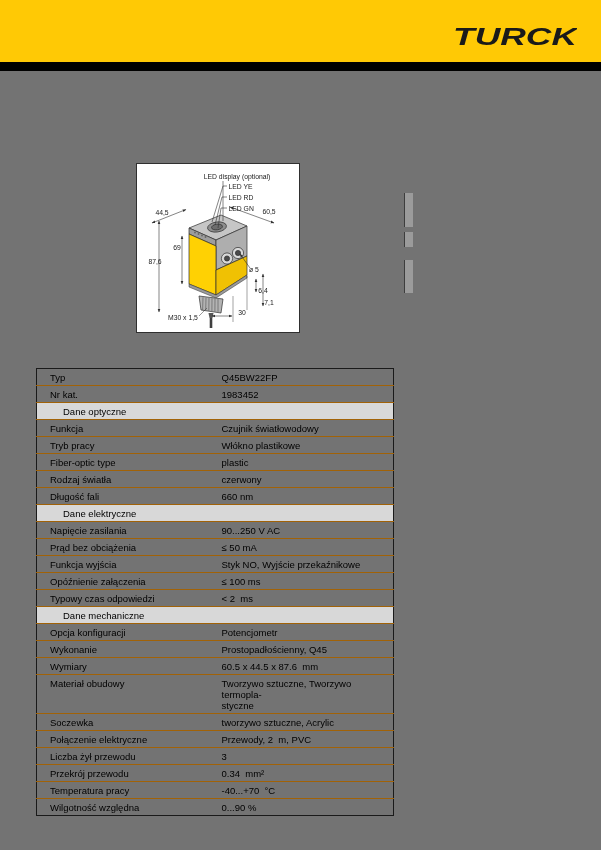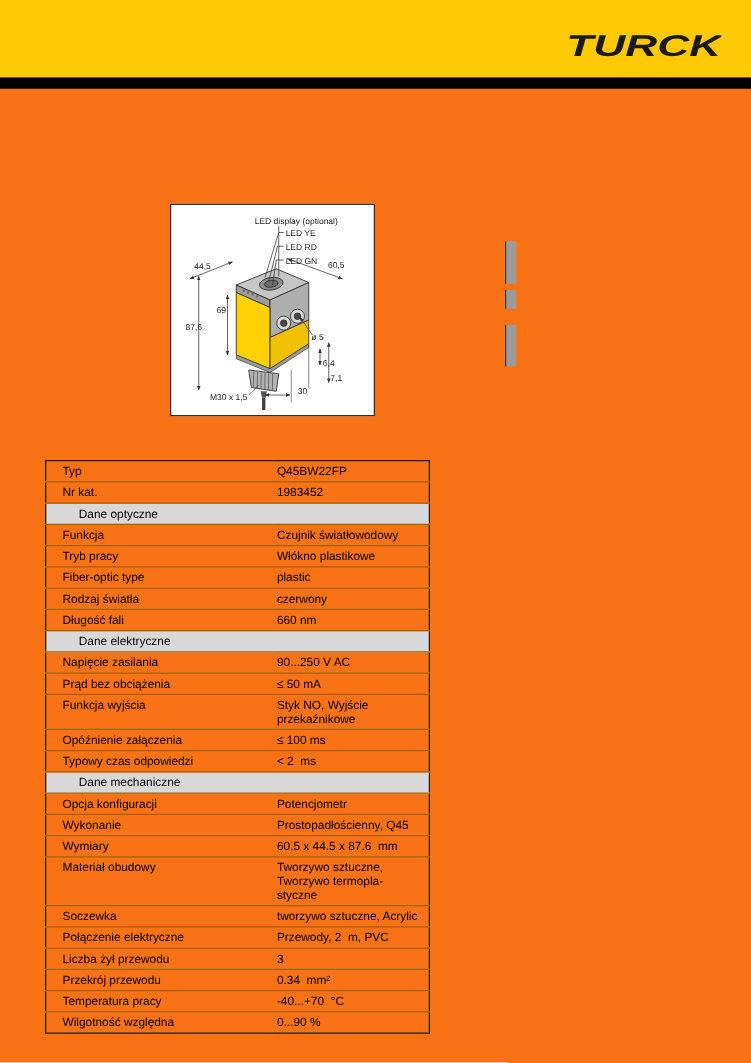--- a/index.html
+++ b/index.html
@@ -1,36 +1,36 @@
 <!DOCTYPE html>
 <html><head>
 <meta charset="utf-8">
 <style>
   html,body{margin:0;padding:0;background:#fff;}
-  #page{position:relative;width:601px;height:850px;background:#f97316;overflow:hidden;
+  #page{position:relative;width:601px;height:850px;background:#737373;overflow:hidden;
         font-family:"Liberation Sans",sans-serif;color:#000;}
 
   
   .yellow-bar{position:absolute;left:0;top:0;width:601px;height:62px;background:#ffc905;}
   .black-bar{position:absolute;left:0;top:62px;width:601px;height:9px;background:#000;}
   .logo-wrap{position:absolute;top:25px;right:24px;width:124px;height:24px;}
 
   
   .figure-box{position:absolute;left:136px;top:163px;width:164px;height:170px;
               border:1.5px solid #2f2f2f;background:#fff;box-sizing:border-box;}
 
   
   .side-marker{position:absolute;left:404px;width:9px;background:#9b9b9b;
                border-left:1.5px solid #3d3d3d;box-sizing:border-box;}
   .side-marker.m1{top:193px;height:34px;}
   .side-marker.m2{top:232px;height:15px;}
   .side-marker.m3{top:260px;height:33px;}
 
   
-  .spec-table{position:absolute;left:36px;top:368px;width:308px;
+  .spec-table{position:absolute;left:36px;top:368px;width:358px;
               border-collapse:collapse;table-layout:fixed;
               font-size:9.5px;color:#000;border:1px solid #1a1a1a;}
   .spec-table td{border-top:1px solid #a16207;padding:2.5px 0;line-height:11px;
                  vertical-align:top;}
   .spec-table tr:first-child td{border-top:none;}
   .spec-table td.lbl{width:182px;padding-left:13px;box-sizing:border-box;}
   .spec-table td.val{padding-left:3px;padding-right:8px;white-space:pre-wrap;}
   .spec-table td.section{background:#d8d8d8;padding-left:26px;}
 
   svg text{font-family:"Liberation Sans",sans-serif;}

